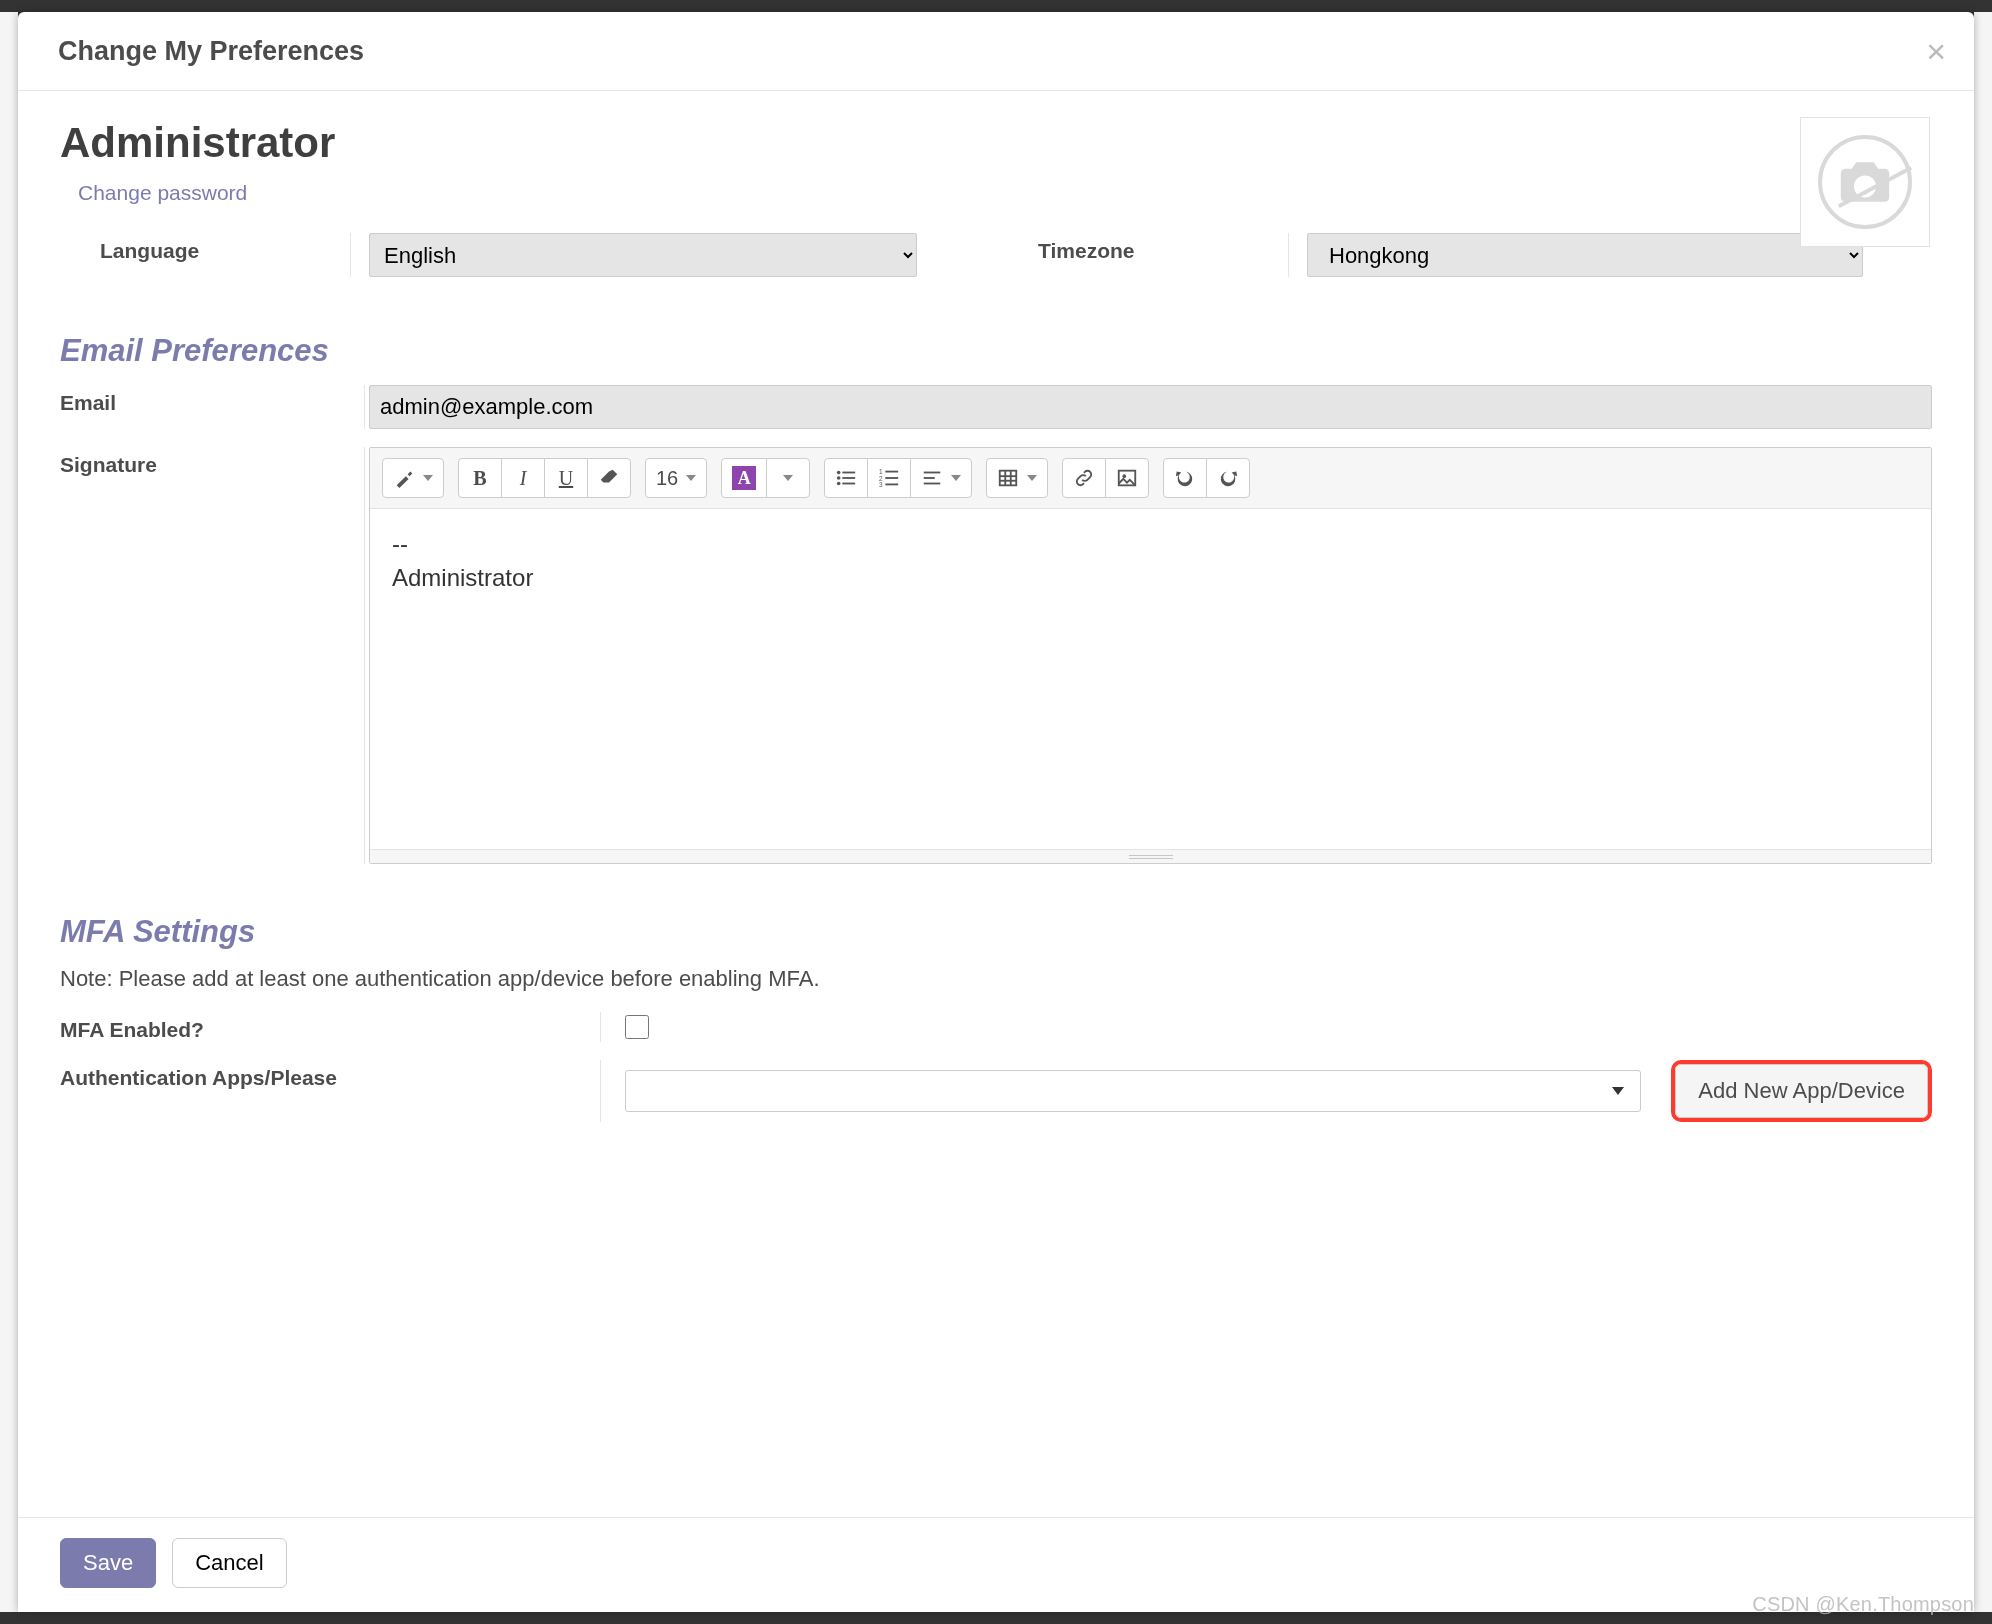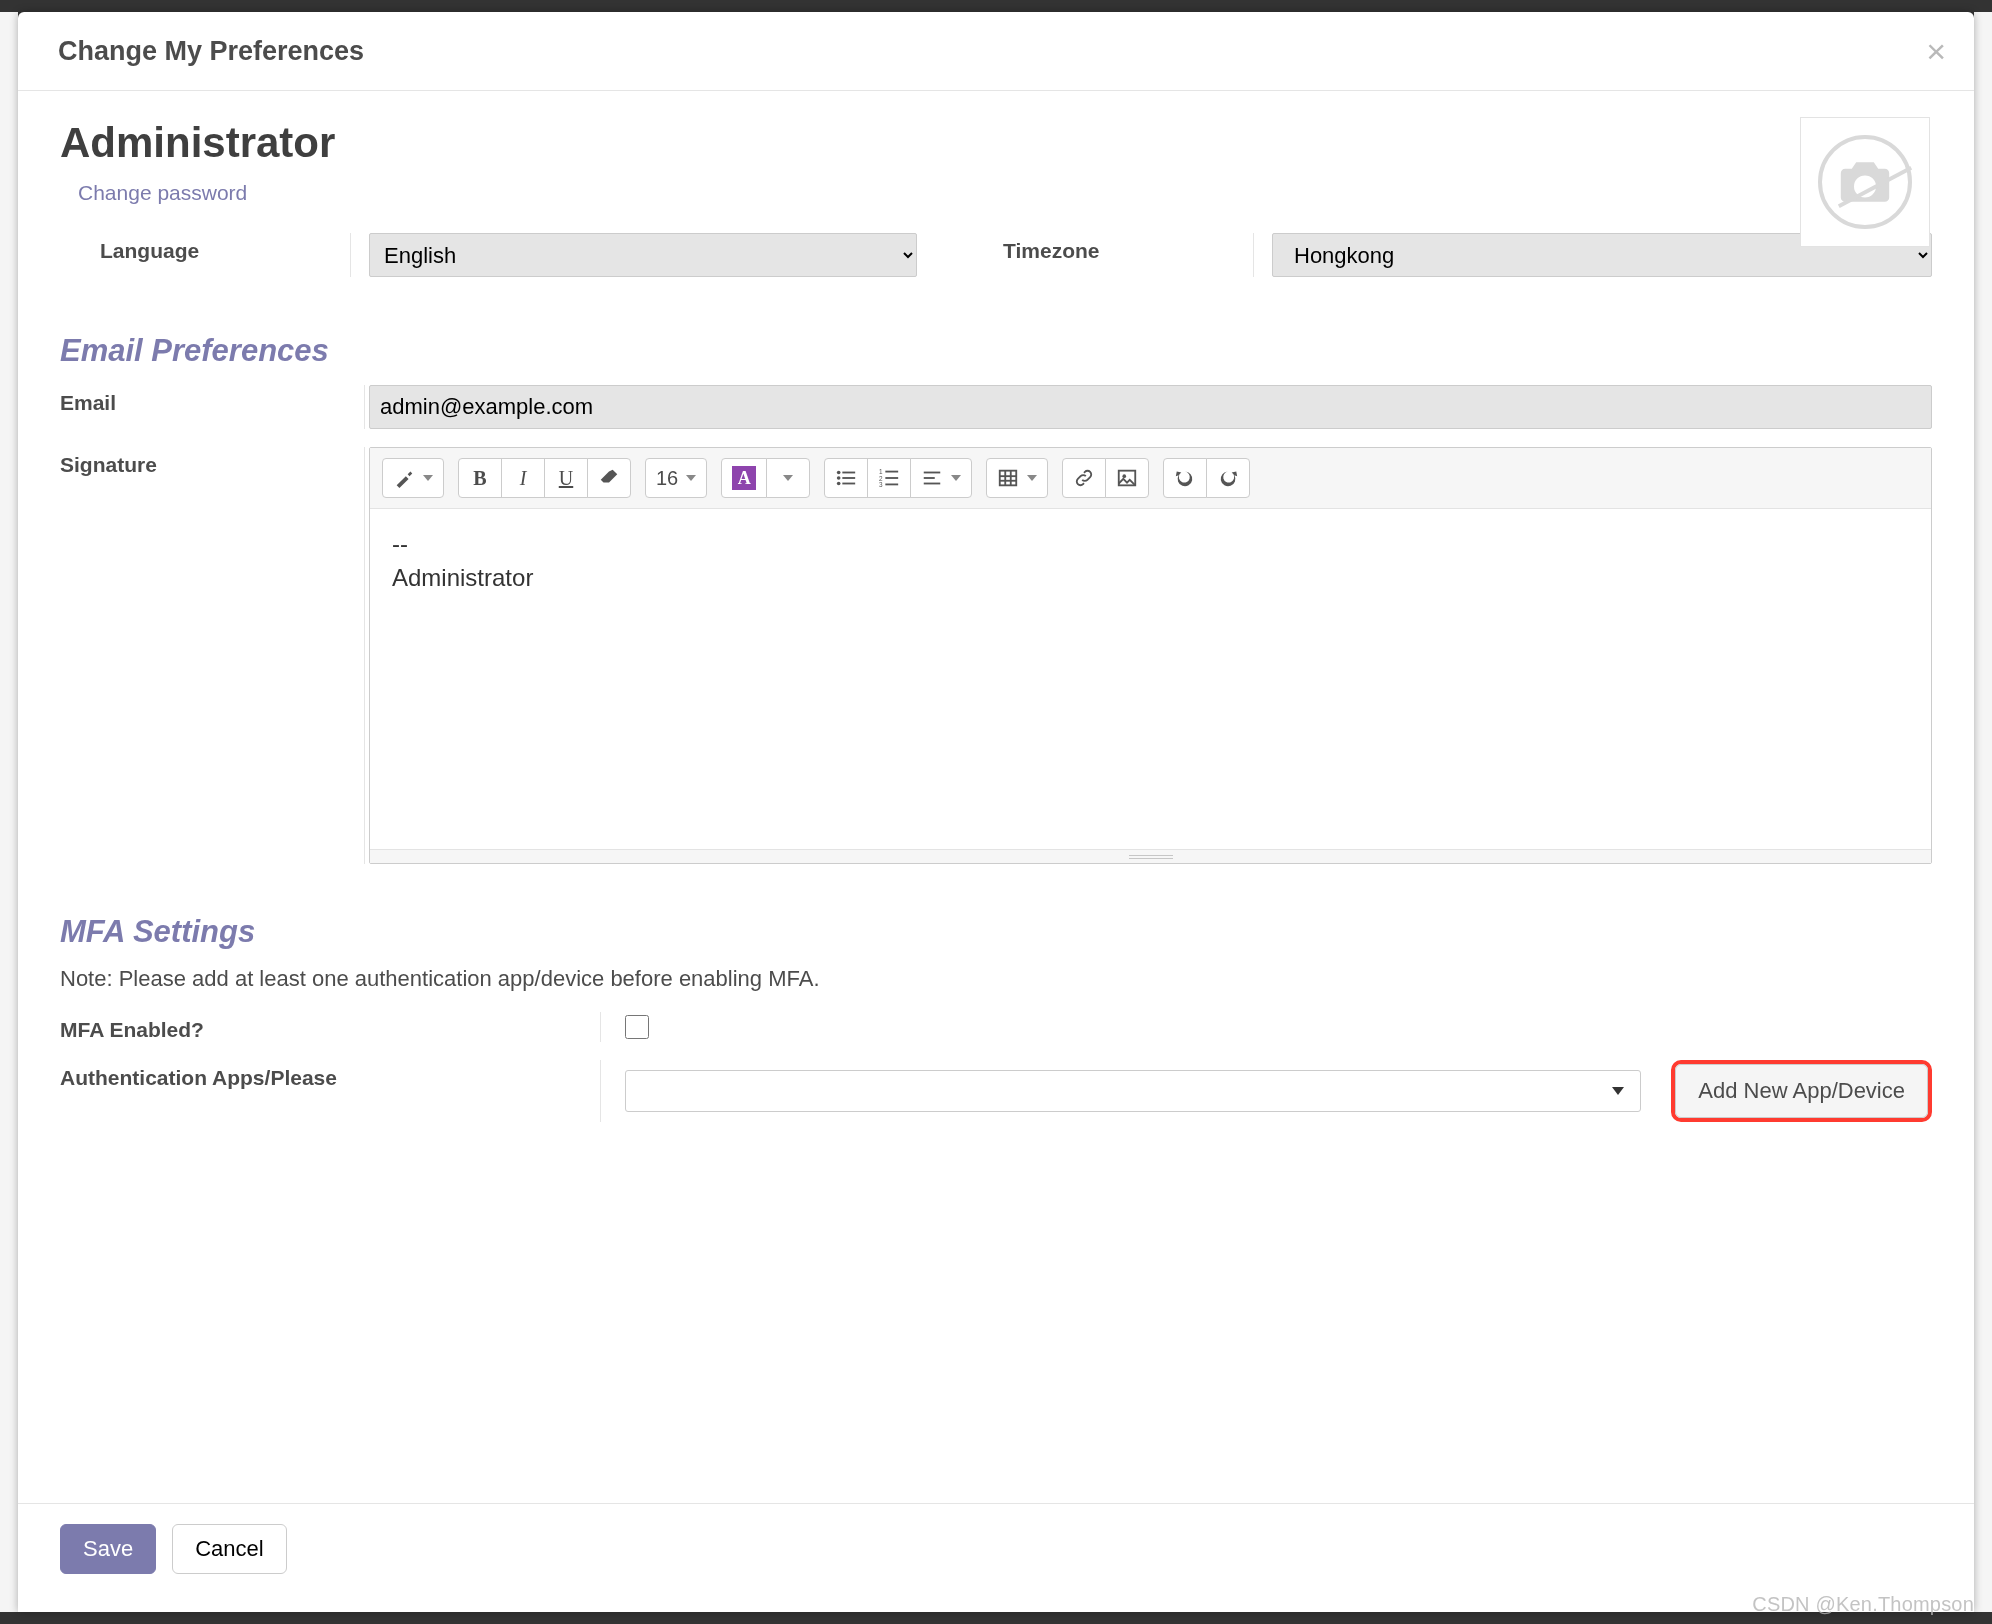--- a/index.html
+++ b/index.html
@@ -80,21 +80,21 @@
     margin-right: 18px;
     align-self: stretch;
   }
   select.native, input.native {
     height: 44px; font-size: 22px;
     border: 1px solid #ccc; border-radius: 2px;
     padding: 0 10px; background: #e5e5e5;
     font-family: inherit;
   }
   select.native { width: 548px; }
-  select.native.tz { width: 660px; padding-left: 17px; }
+  select.native.tz { width: 556px; padding-left: 17px; }
   input.native { width: 100%; }
 
   h2.section-head {
     font-size: 31px; font-weight: 700; color: #7c7bad;
     margin-top: 50px; margin-bottom: 16px; font-style: italic;
   }
   h2.section-head.first { margin-top: 56px; }
 
   .email-row, .sig-row, .mfa-row {
     display: flex; margin-bottom: 18px;
@@ -153,21 +153,21 @@
     height: 54px; padding: 0 22px; font-size: 22px;
     background: #f5f5f5; border: 1px solid #ccc; border-radius: 6px;
     cursor: pointer; font-family: inherit; color: #4c4c4c; white-space: nowrap;
   }
   .highlight-ring {
     border: 4px solid #ff3b30; border-radius: 10px; 
   }
 
   .modal-footer {
     border-top: 1px solid #e5e5e5;
-    padding: 20px 42px 38px 42px;
+    padding: 20px 42px 24px 42px;
     display: flex; gap: 16px;
     background: #fff;
   }
   .btn {
     height: 50px; padding: 0 22px; font-size: 22px;
     border: 1px solid #ccc; border-radius: 6px;
     background: #fff; cursor: pointer; font-family: inherit;
   }
   .btn-primary { background: #7c7bad; border-color: #7c7bad; color: #fff; }
 

